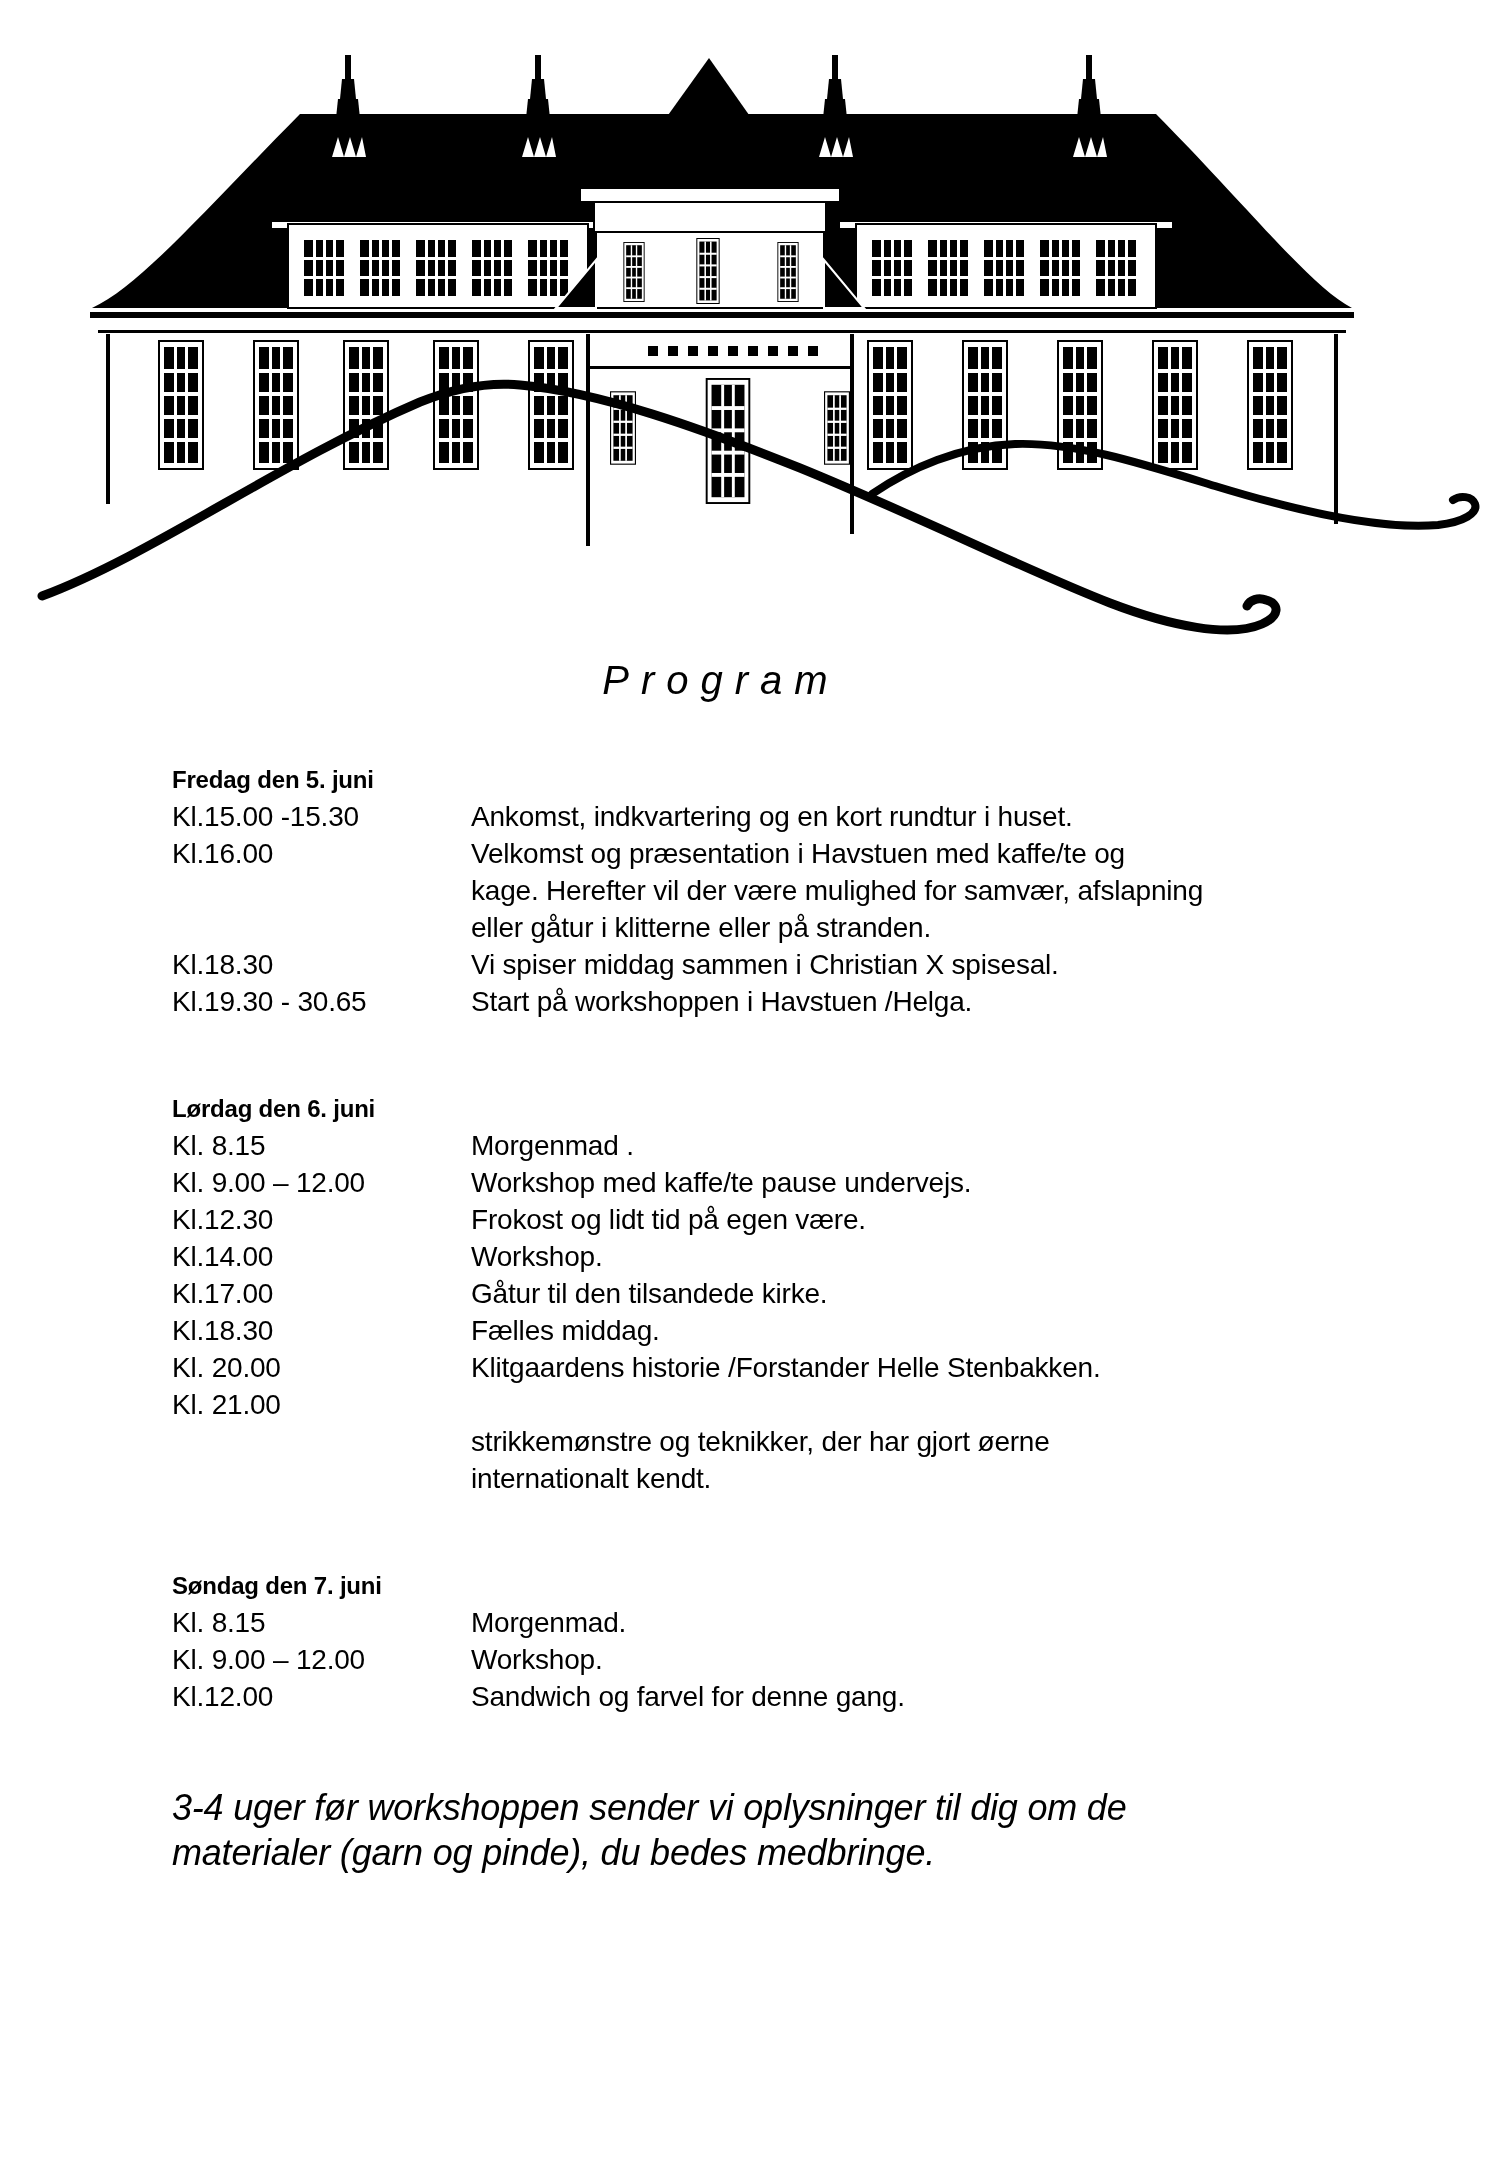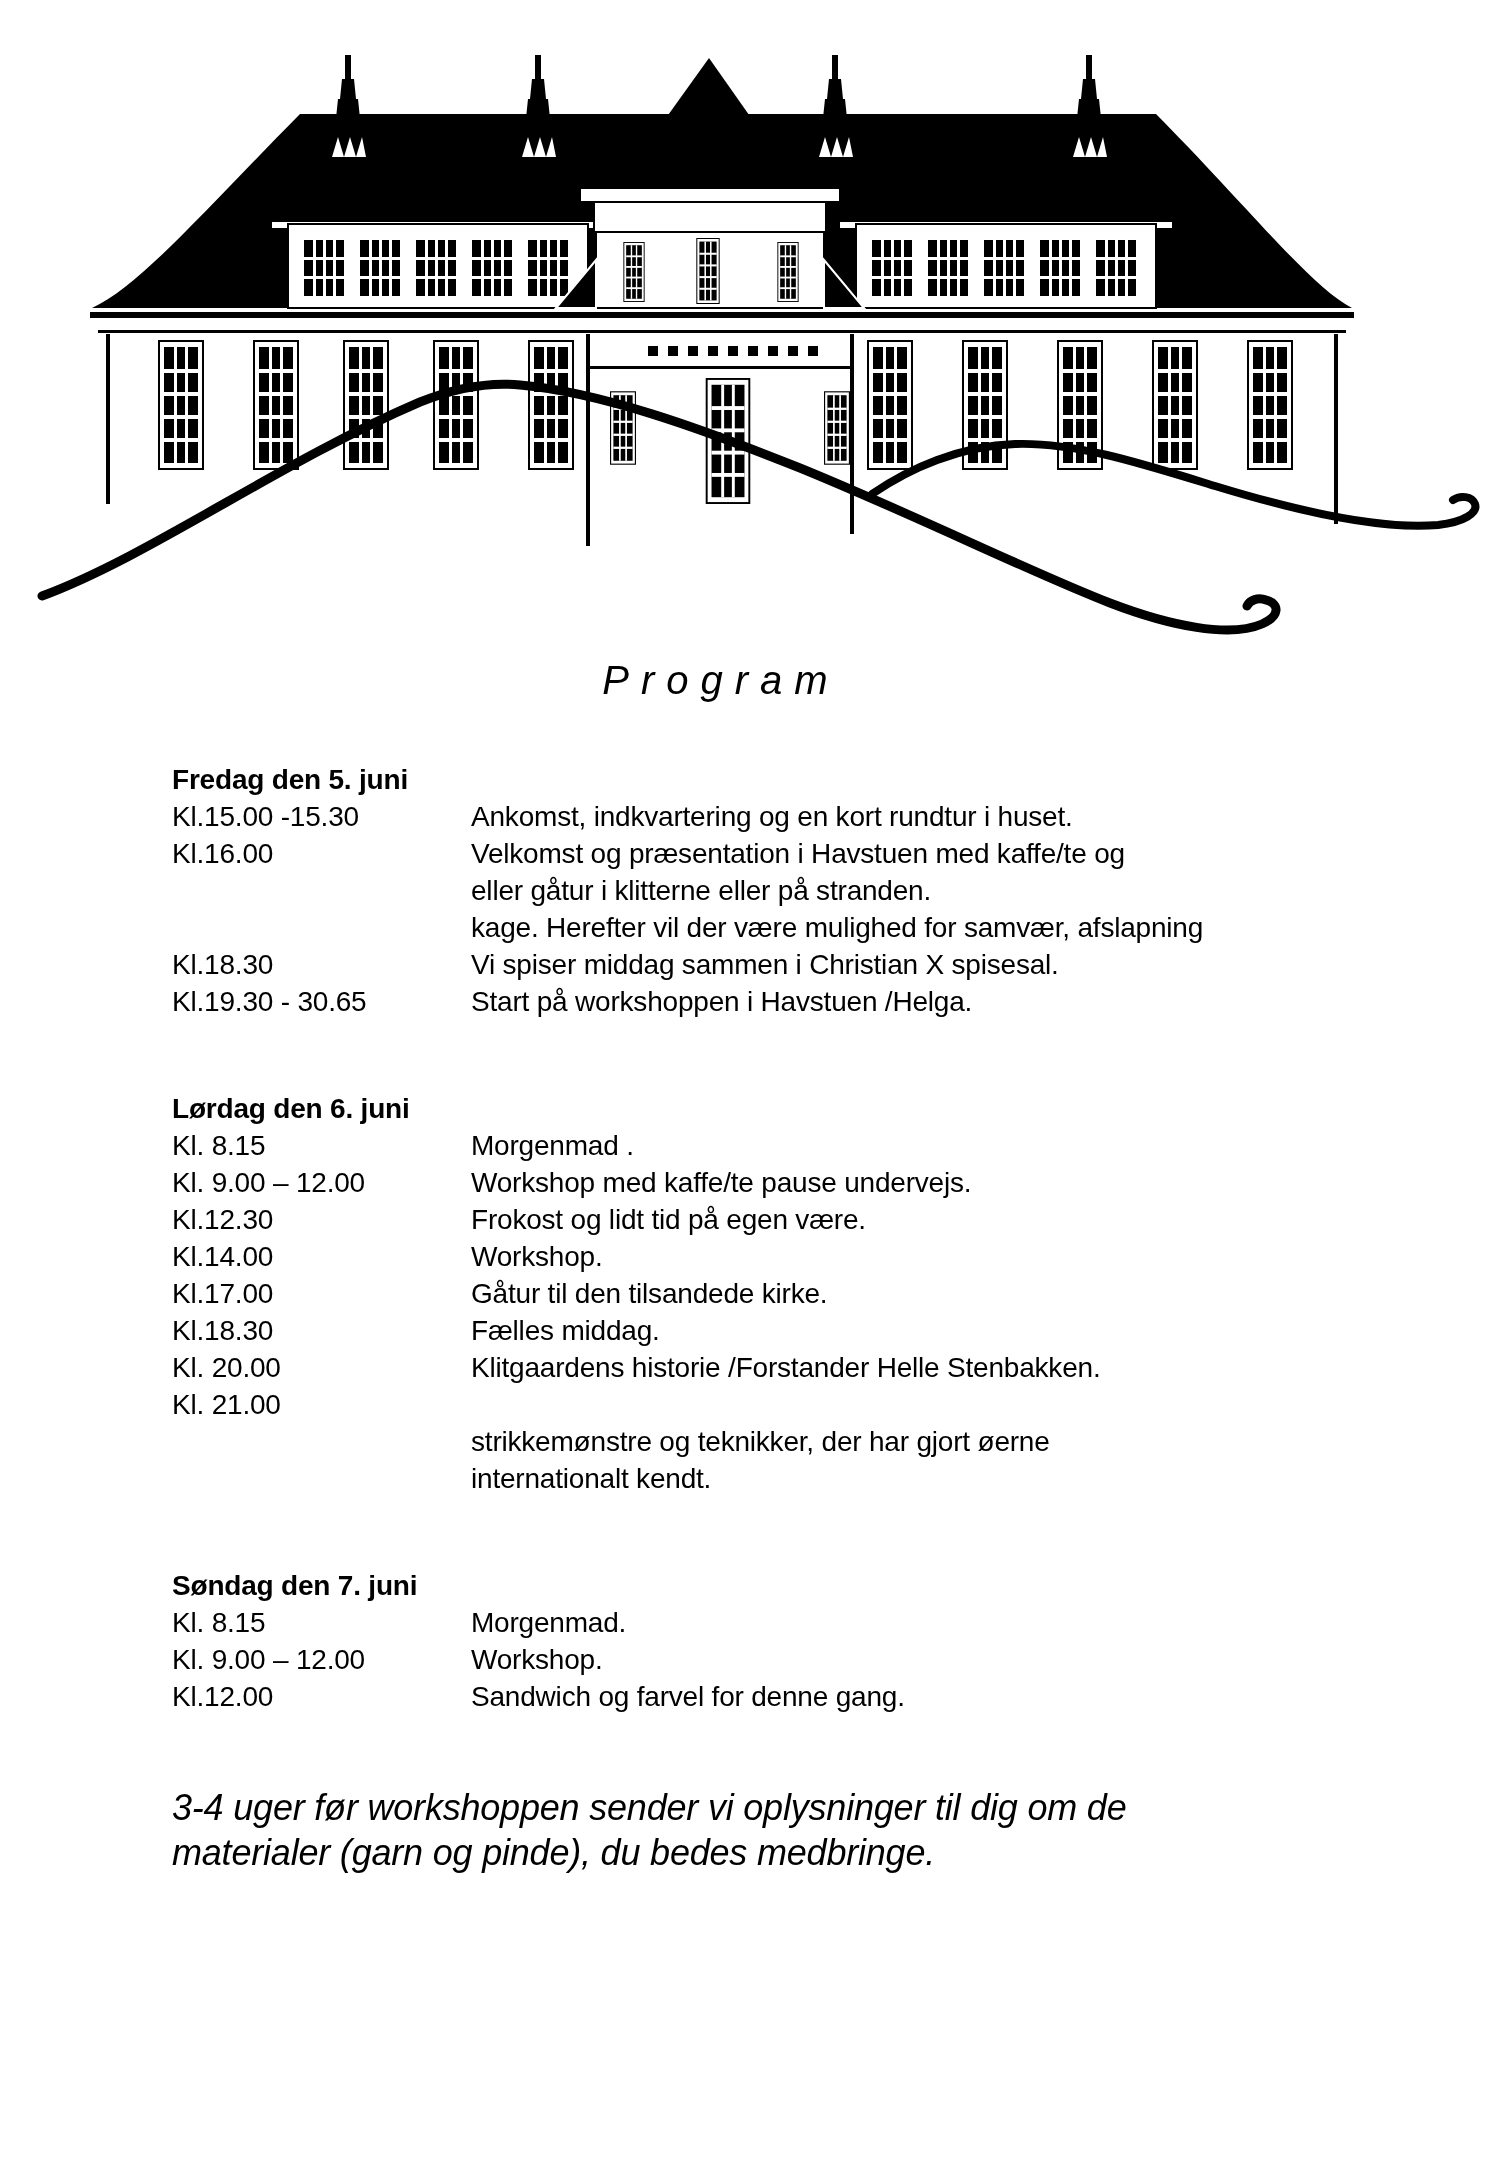--- a/index.html
+++ b/index.html
@@ -7,21 +7,21 @@
     width:1502px;height:2164px;background:#fff;color:#000;
     font-family:"Liberation Sans",sans-serif;position:relative;overflow:hidden;
   }
   .illustration{width:1502px;height:640px;}
   .title{
     font-size:40px;font-weight:normal;font-style:italic;letter-spacing:12px;
     text-align:center;margin:18px 0 58px 0;transform:translateX(-30px);
   }
   .content{margin-left:172px;margin-right:60px;font-size:28px;line-height:37px;letter-spacing:-0.2px;}
   .day{margin:0 0 70px 0;}
-  .day-title{font-size:28px;line-height:37px;font-weight:bold;margin:0;}
+  .day-title{font-size:24px;line-height:37px;font-weight:bold;margin:0;}
   .row{display:grid;grid-template-columns:299px 1fr;}
   .time,.desc{white-space:pre;}
   .footer{
     margin-top:62px;font-size:36px;line-height:45px;font-style:italic;font-weight:500;
     letter-spacing:-0.2px;
   }
 </style>
 </head>
 <body>
 
@@ -164,25 +164,25 @@
           <div class="row">
             <div class="time">Kl.15.00 -15.30</div>
             <div class="desc">Ankomst, indkvartering og en kort rundtur i huset.</div>
           </div>
           <div class="row">
             <div class="time">Kl.16.00</div>
             <div class="desc">Velkomst og præsentation i Havstuen med kaffe/te og</div>
           </div>
           <div class="row">
             <div class="time"></div>
+            <div class="desc">kage. Herefter vil der være mulighed for samvær, afslapning</div>
+          </div>
+          <div class="row">
+            <div class="time"></div>
             <div class="desc">eller gåtur i klitterne eller på stranden.</div>
-          </div>
-          <div class="row">
-            <div class="time"></div>
-            <div class="desc">kage. Herefter vil der være mulighed for samvær, afslapning</div>
           </div>
           <div class="row">
             <div class="time">Kl.18.30</div>
             <div class="desc">Vi spiser middag sammen i Christian X spisesal.</div>
           </div>
           <div class="row">
             <div class="time">Kl.19.30 - 30.65</div>
             <div class="desc">Start på workshoppen i Havstuen /Helga.</div>
           </div>
         </section>

